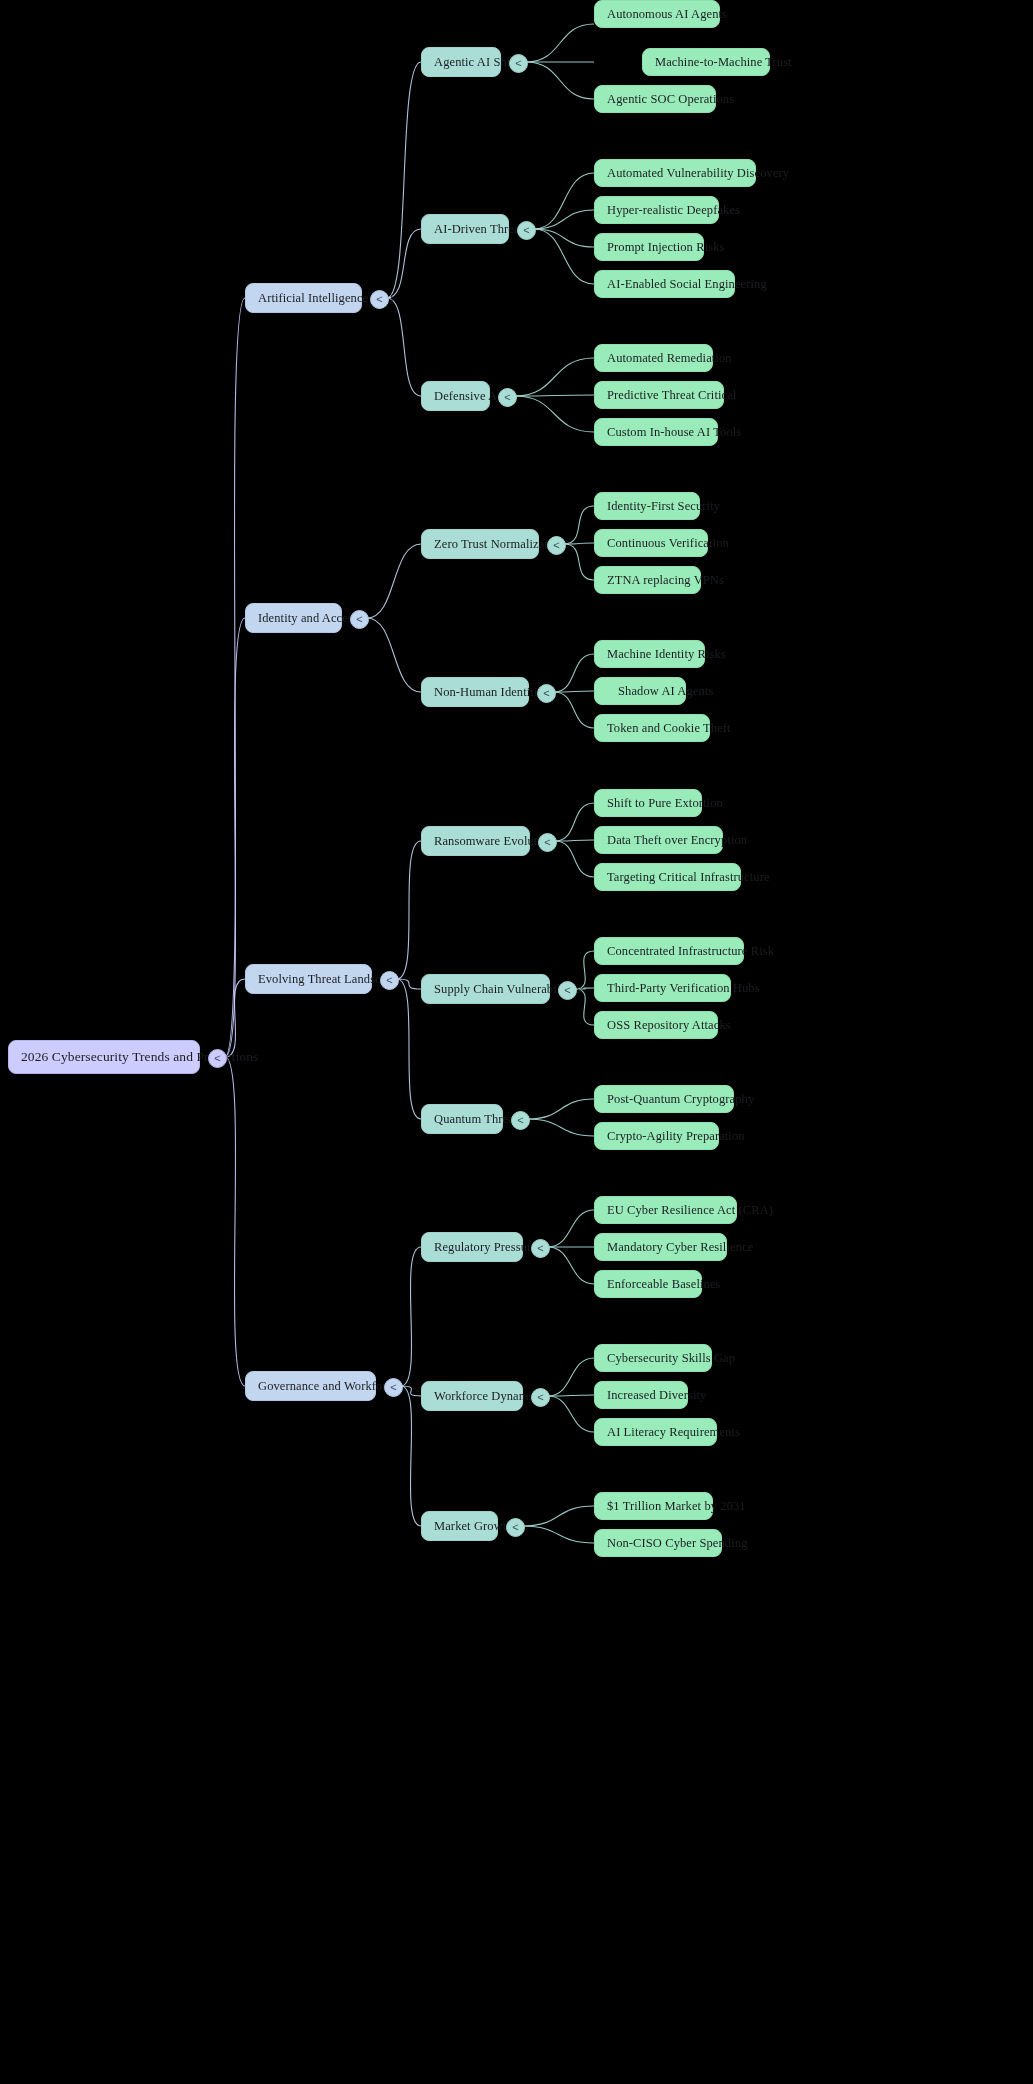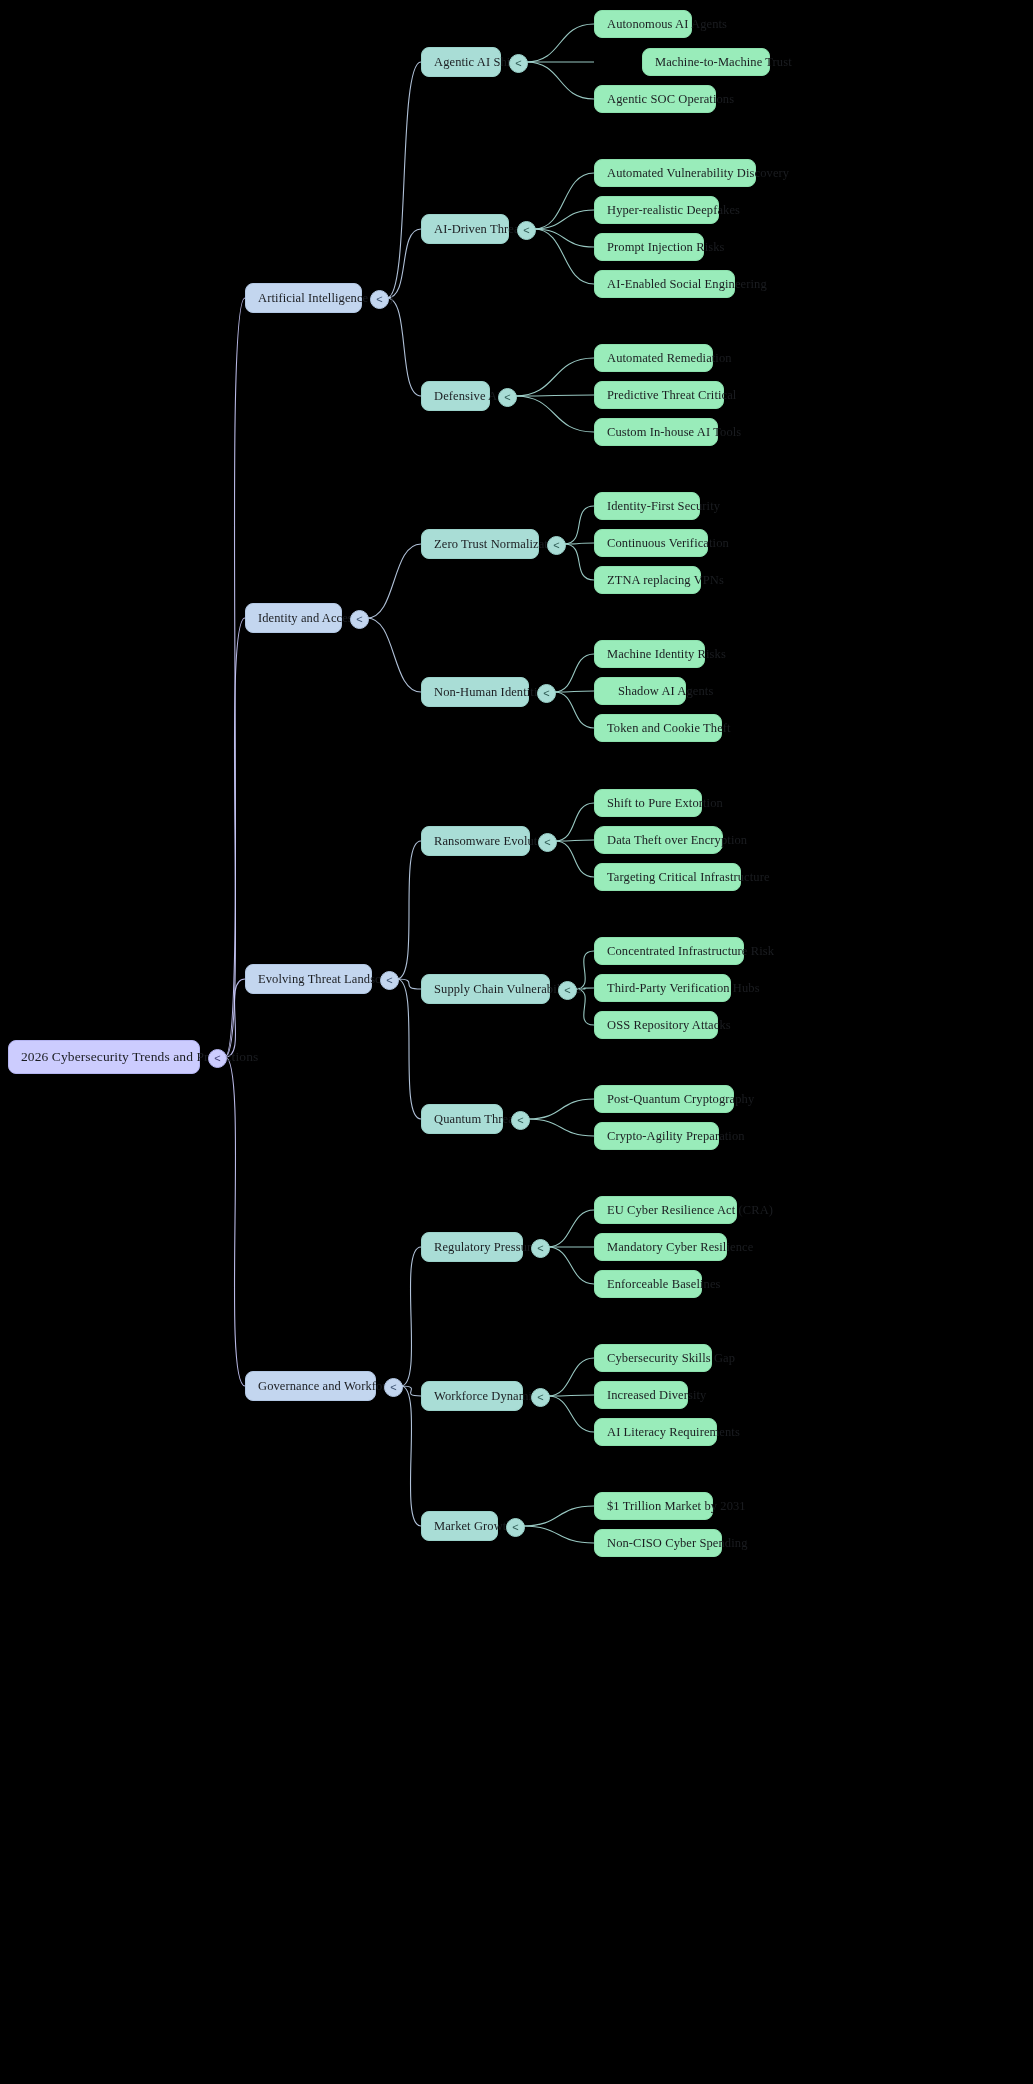--- a/index.html
+++ b/index.html
@@ -155,21 +155,21 @@
       </div>
       <div class="toggle t-root" style="left: 208px; top: 1048.5px;">&lt;</div>
       <div class="node lvl1" style="left: 245px; top: 283px; width: 117px;">
         <span class="node-label">Artificial Intelligence (AI)</span>
       </div>
       <div class="toggle t-lvl1" style="left: 370px; top: 289.5px;">&lt;</div>
       <div class="node lvl2" style="left: 421px; top: 47px; width: 80px;">
         <span class="node-label">Agentic AI Shift</span>
       </div>
       <div class="toggle t-lvl2" style="left: 509px; top: 53.5px;">&lt;</div>
-      <div class="node lvl3" style="left: 594px; top: 10px; width: 98px;">
+      <div class="node lvl3" style="left: 594px; top: 0; width: 126px;">
         <span class="node-label">Autonomous AI Agents</span>
       </div>
       <div class="node lvl3" style="left: 594px; top: 48px; width: 128px; margin-left: 48px;">
         <span class="node-label">Machine-to-Machine Trust</span>
       </div>
       <div class="node lvl3" style="left: 594px; top: 85px; width: 122px;">
         <span class="node-label">Agentic SOC Operations</span>
       </div>
       <div class="node lvl2" style="left: 421px; top: 214px; width: 88px;">
         <span class="node-label">AI-Driven Threats</span>
@@ -220,35 +220,35 @@
       <div class="node lvl2" style="left: 421px; top: 677px; width: 108px;">
         <span class="node-label">Non-Human Identities</span>
       </div>
       <div class="toggle t-lvl2" style="left: 537px; top: 683.5px;">&lt;</div>
       <div class="node lvl3" style="left: 594px; top: 640px; width: 111px;">
         <span class="node-label">Machine Identity Risks</span>
       </div>
       <div class="node lvl3" style="left: 594px; top: 677px; width: 92px; padding-left: 23px;">
         <span class="node-label">Shadow AI Agents</span>
       </div>
-      <div class="node lvl3" style="left: 594px; top: 714px; width: 128px;">
+      <div class="node lvl3" style="left: 594px; top: 714px; width: 116px;">
         <span class="node-label">Token and Cookie Theft</span>
       </div>
       <div class="node lvl1" style="left: 245px; top: 964px; width: 127px;">
         <span class="node-label">Evolving Threat Landscape</span>
       </div>
       <div class="toggle t-lvl1" style="left: 380px; top: 970.5px;">&lt;</div>
       <div class="node lvl2" style="left: 421px; top: 826px; width: 109px;">
         <span class="node-label">Ransomware Evolution</span>
       </div>
       <div class="toggle t-lvl2" style="left: 538px; top: 832.5px;">&lt;</div>
       <div class="node lvl3" style="left: 594px; top: 789px; width: 108px;">
         <span class="node-label">Shift to Pure Extortion</span>
       </div>
-      <div class="node lvl3" style="left: 594px; top: 826px; width: 129px; border-radius: 10px;">
+      <div class="node lvl3" style="left: 594px; top: 826px; width: 129px;">
         <span class="node-label">Data Theft over Encryption</span>
       </div>
       <div class="node lvl3" style="left: 594px; top: 863px; width: 147px;">
         <span class="node-label">Targeting Critical Infrastructure</span>
       </div>
       <div class="node lvl2" style="left: 421px; top: 974px; width: 129px;">
         <span class="node-label">Supply Chain Vulnerabilities</span>
       </div>
       <div class="toggle t-lvl2" style="left: 558px; top: 980.5px;">&lt;</div>
       <div class="node lvl3" style="left: 594px; top: 937px; width: 150px;">

